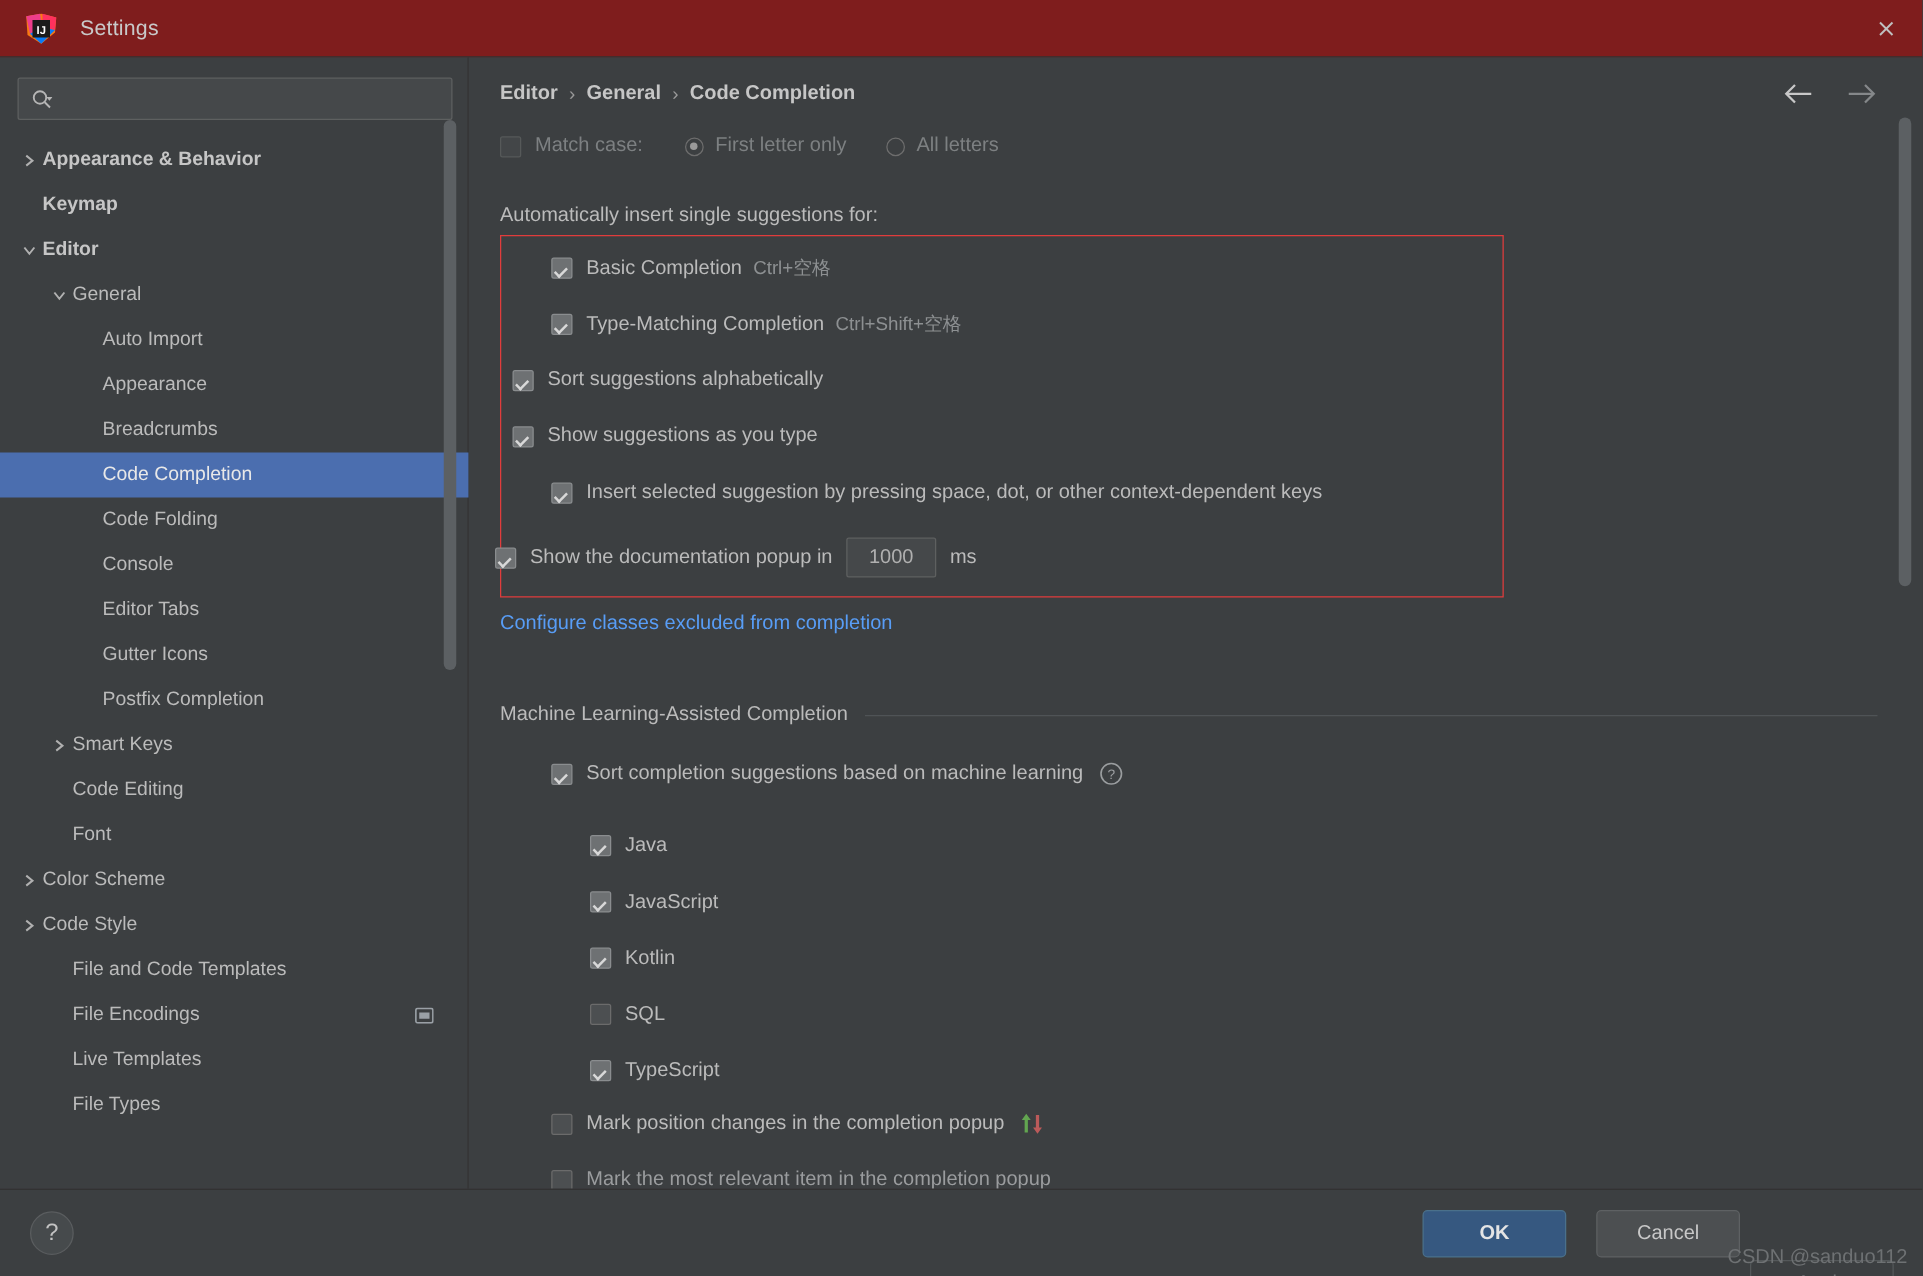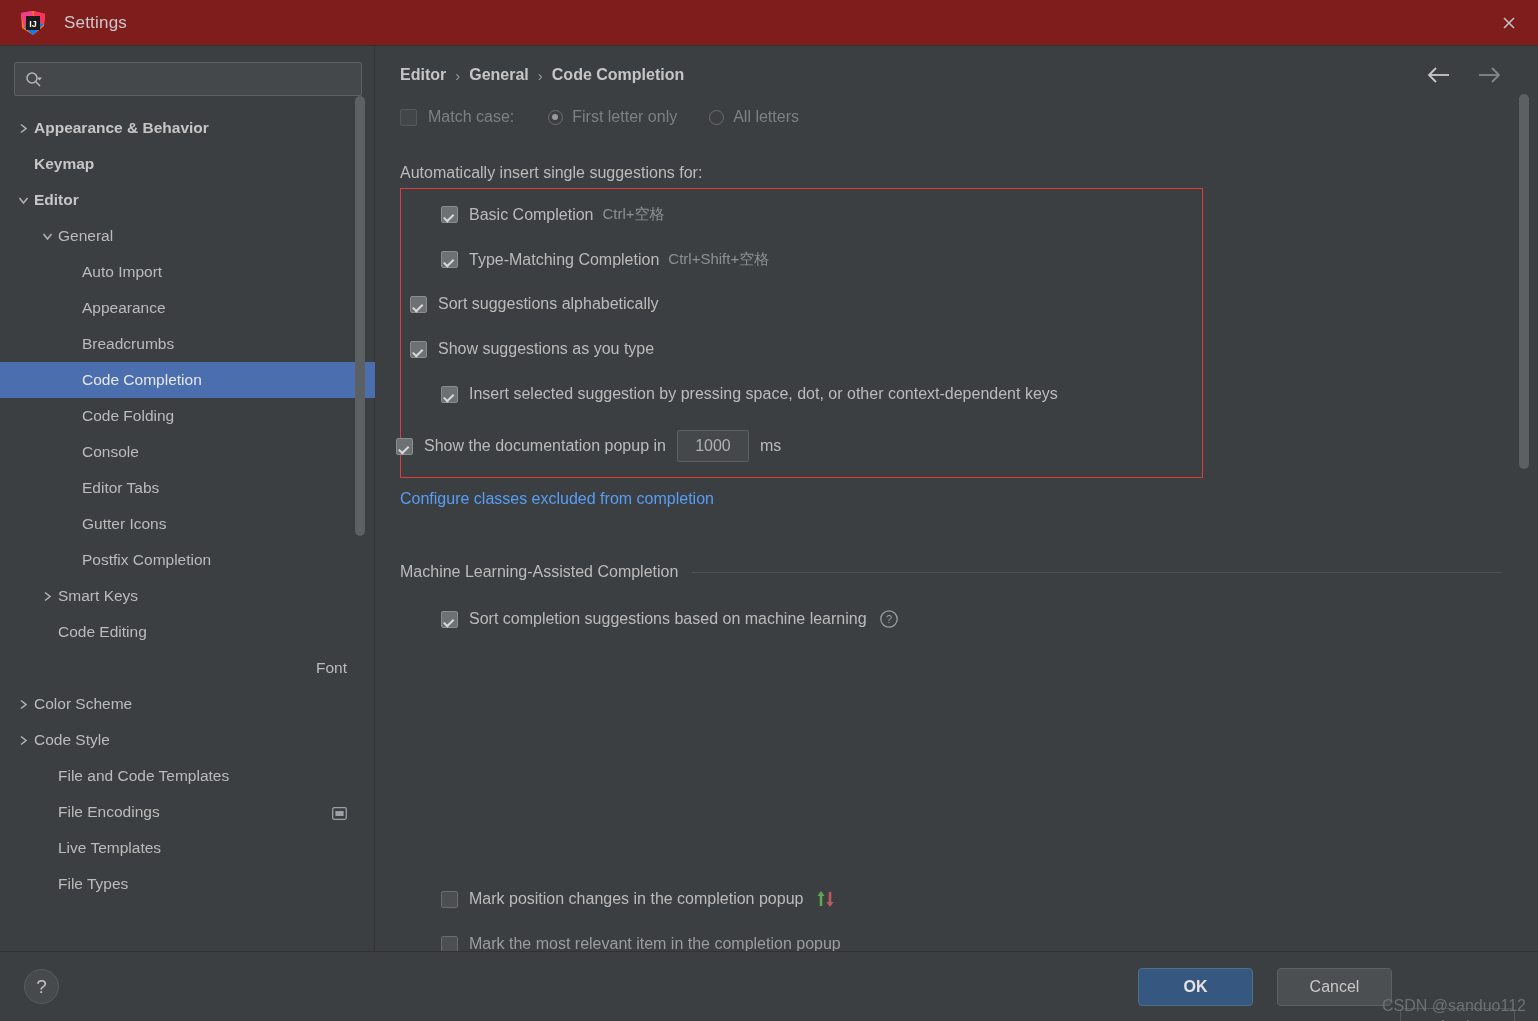--- a/index.html
+++ b/index.html
@@ -399,21 +399,21 @@
             <svg width="11" height="11" viewBox="0 0 11 11">
               <polyline points="3,1.5 8,5.5 3,9.5" fill="none" stroke="#b0b0b0" stroke-width="1.6"></polyline>
             </svg>
           </span>
           <span class="label">Smart Keys</span>
         </div>
         <div class="tree-row" style="padding-left: 38px;">
           <span class="arrow empty"></span>
           <span class="label">Code Editing</span>
         </div>
-        <div class="tree-row" style="padding-left: 58px; justify-content: space-between;">
+        <div class="tree-row" style="padding-left: 38px;">
           <span class="arrow empty"></span>
           <span class="label">Font</span>
         </div>
         <div class="tree-row" style="padding-left: 14px;">
           <span class="arrow">
             <svg width="11" height="11" viewBox="0 0 11 11">
               <polyline points="3,1.5 8,5.5 3,9.5" fill="none" stroke="#b0b0b0" stroke-width="1.6"></polyline>
             </svg>
           </span>
           <span class="label">Color Scheme</span>
@@ -534,20 +534,42 @@
 
       <div class="row" id="ml-sort">
         <span class="cb checked"></span>
         <span>Sort completion suggestions based on machine learning</span>
         <svg class="help-circle" width="20" height="20" viewBox="0 0 20 20">
           <circle cx="10" cy="10" r="8.2" fill="none" stroke="#9a9d9f" stroke-width="1.3"></circle>
           <text x="10" y="14.3" font-size="11" fill="#9a9d9f" text-anchor="middle" font-family="Liberation Sans, sans-serif">?</text>
         </svg>
       </div>
 
+      <div id="lang-list">
+          <div class="row">
+            <span class="cb checked"></span>
+            <span>Java</span>
+          </div>
+          <div class="row">
+            <span class="cb checked"></span>
+            <span>JavaScript</span>
+          </div>
+          <div class="row">
+            <span class="cb checked"></span>
+            <span>Kotlin</span>
+          </div>
+          <div class="row">
+            <span class="cb"></span>
+            <span>SQL</span>
+          </div>
+          <div class="row">
+            <span class="cb checked"></span>
+            <span>TypeScript</span>
+          </div>
+        </div>
 
       <div class="row" id="mark-pos">
         <span class="cb"></span>
         <span>Mark position changes in the completion popup</span>
         <svg class="arrows-icon" width="20" height="18" viewBox="0 0 20 18">
           <polygon points="5,1 8.6,6 6.3,6 6.3,16 3.7,16 3.7,6 1.4,6" fill="#62a550"></polygon>
           <polygon points="14,17 17.6,12 15.3,12 15.3,2 12.7,2 12.7,12 10.4,12" fill="#bb5a5a"></polygon>
         </svg>
       </div>
 

